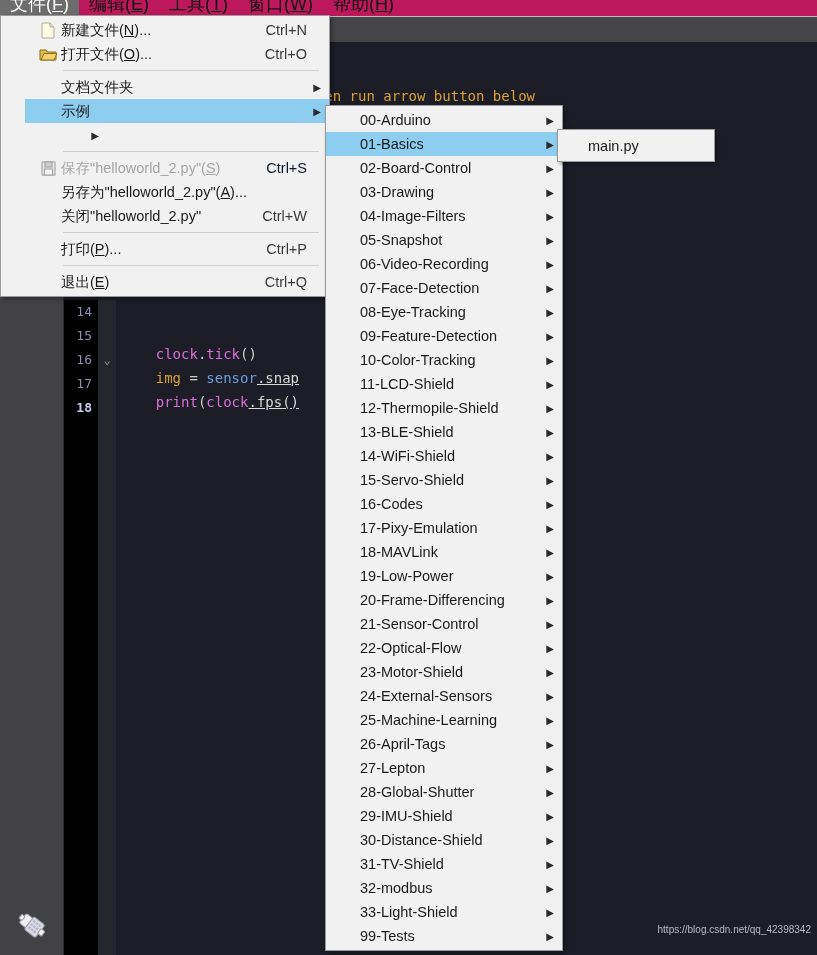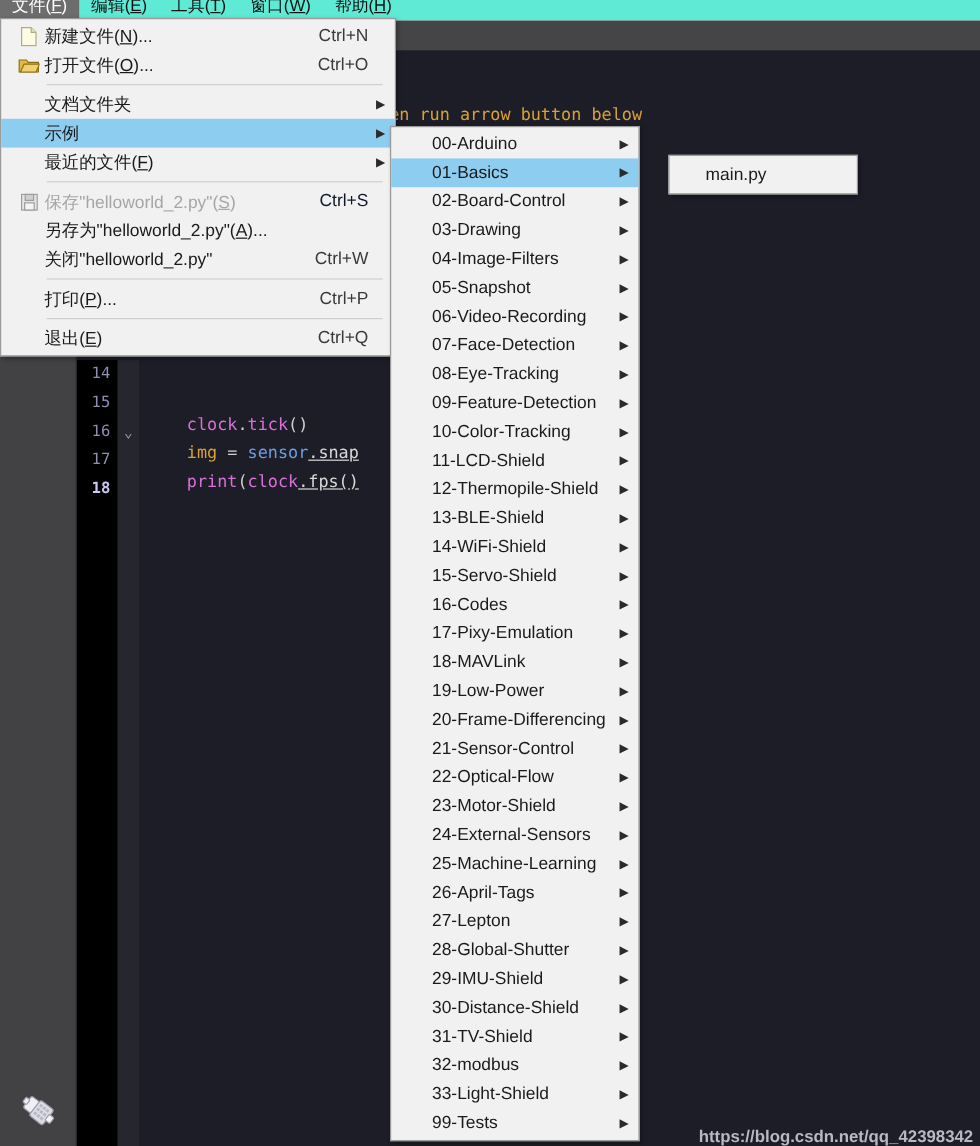--- a/index.html
+++ b/index.html
@@ -111,38 +111,37 @@
     font-family: "DejaVu Sans Mono", monospace;
     font-size: 14px;
     color: #d9a233;
     white-space: pre;
   }
   .comment-block .code-line { height: 24px; line-height: 24px; }
 
   
   .watermark {
     position: absolute;
-    right: 6px; bottom: 0;
+    right: 6px; bottom: 20px;
     color: #b9b9c4;
-    font-size: 14px;
+    font-size: 10px;
     font-family: "Liberation Sans", sans-serif;
     letter-spacing: 0px;
-    font-weight: bold;
   }
 
   
   .menubar {
     position: absolute;
     left: 0; top: 0; right: 0;
     height: 16px;
-    background: #5eead4;
+    background: #be185d;
     border-bottom: 1px solid #bdbdbd;
     display: flex;
     align-items: flex-end;
-    font-size: 14px;
+    font-size: 18px;
     color: #111;
     overflow: hidden;
   }
   .menubar-item {
     padding: 0 10px;
     height: 22px;
     line-height: 20px;
     white-space: nowrap;
   }
   .menubar-item.active { background: #6d6d6d; color: #ffffff; }
@@ -189,27 +188,28 @@
   .menu-sep {
     height: 1px;
     background: #d0d0d0;
     margin: 4px 10px 4px 38px;
   }
 
   
   #file-menu {
     left: 0; top: 15px;
     width: 330px;
+    padding-left: 24px;
   }
   #file-menu .menu-row { height: 24px; }
 
   
   #examples-menu {
     left: 325px; top: 105px;
-    width: 208px;
+    width: 238px;
   }
   #examples-menu .menu-row { height: 24px; padding-left: 34px; }
   #examples-menu .menu-label { flex: 1 1 auto; }
 
   
   #basics-menu {
     left: 557px; top: 129px;
     width: 158px;
   }
   #basics-menu .menu-row { height: 27px; padding-left: 30px; }
@@ -325,21 +325,20 @@
         <span class="menu-arrow">▶</span>
       </div>
       <div class="menu-row hl">
         <span class="menu-icon"></span>
         <span class="menu-label">示例</span>
         <span class="menu-shortcut"></span>
         <span class="menu-arrow">▶</span>
       </div>
       <div class="menu-row">
         <span class="menu-icon"></span>
-        <span class="menu-label">最近的文件(<u>F</u>)</span>
         <span class="menu-shortcut"></span>
         <span class="menu-arrow">▶</span>
       </div>
       <div class="menu-sep"></div>
       <div class="menu-row disabled">
         <span class="menu-icon">
           <svg width="15" height="15" viewBox="0 0 15 15">
             <rect x="1" y="1" width="13" height="13" fill="#e6e6e6" stroke="#9d9d9d" stroke-width="1"></rect>
             <rect x="4" y="1" width="7" height="5" fill="#cfcfcf" stroke="#9d9d9d" stroke-width="1"></rect>
             <rect x="3.5" y="8" width="8" height="6" fill="#f4f4f4" stroke="#9d9d9d" stroke-width="1"></rect>

